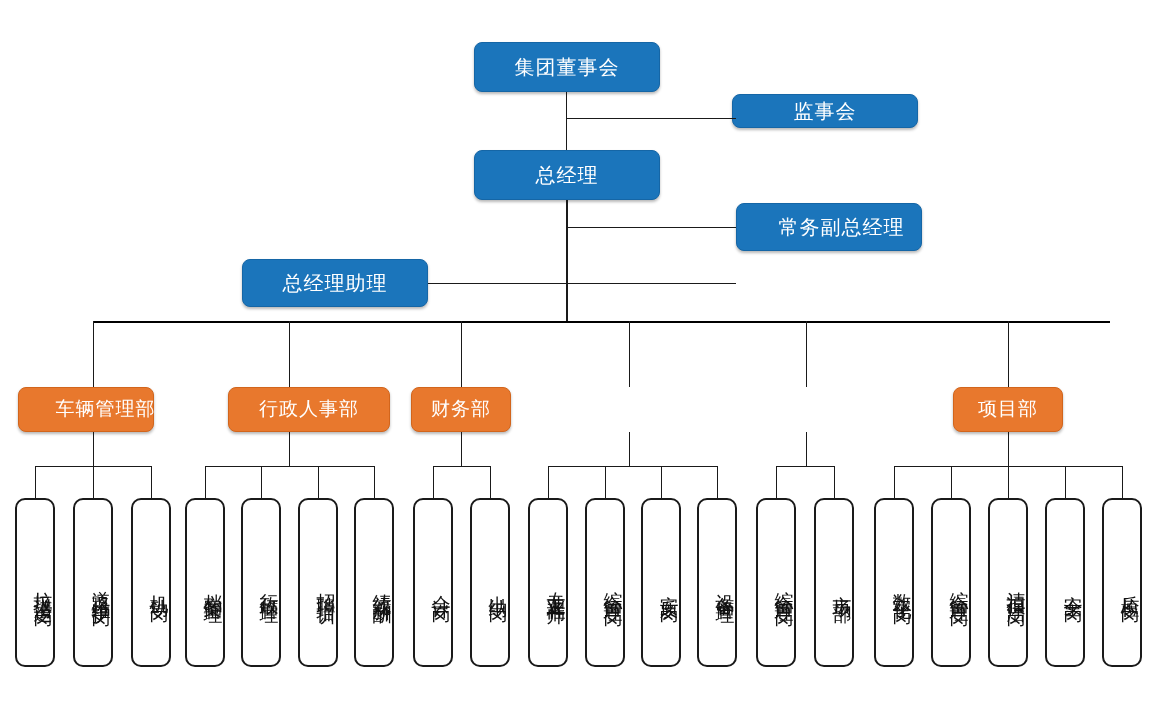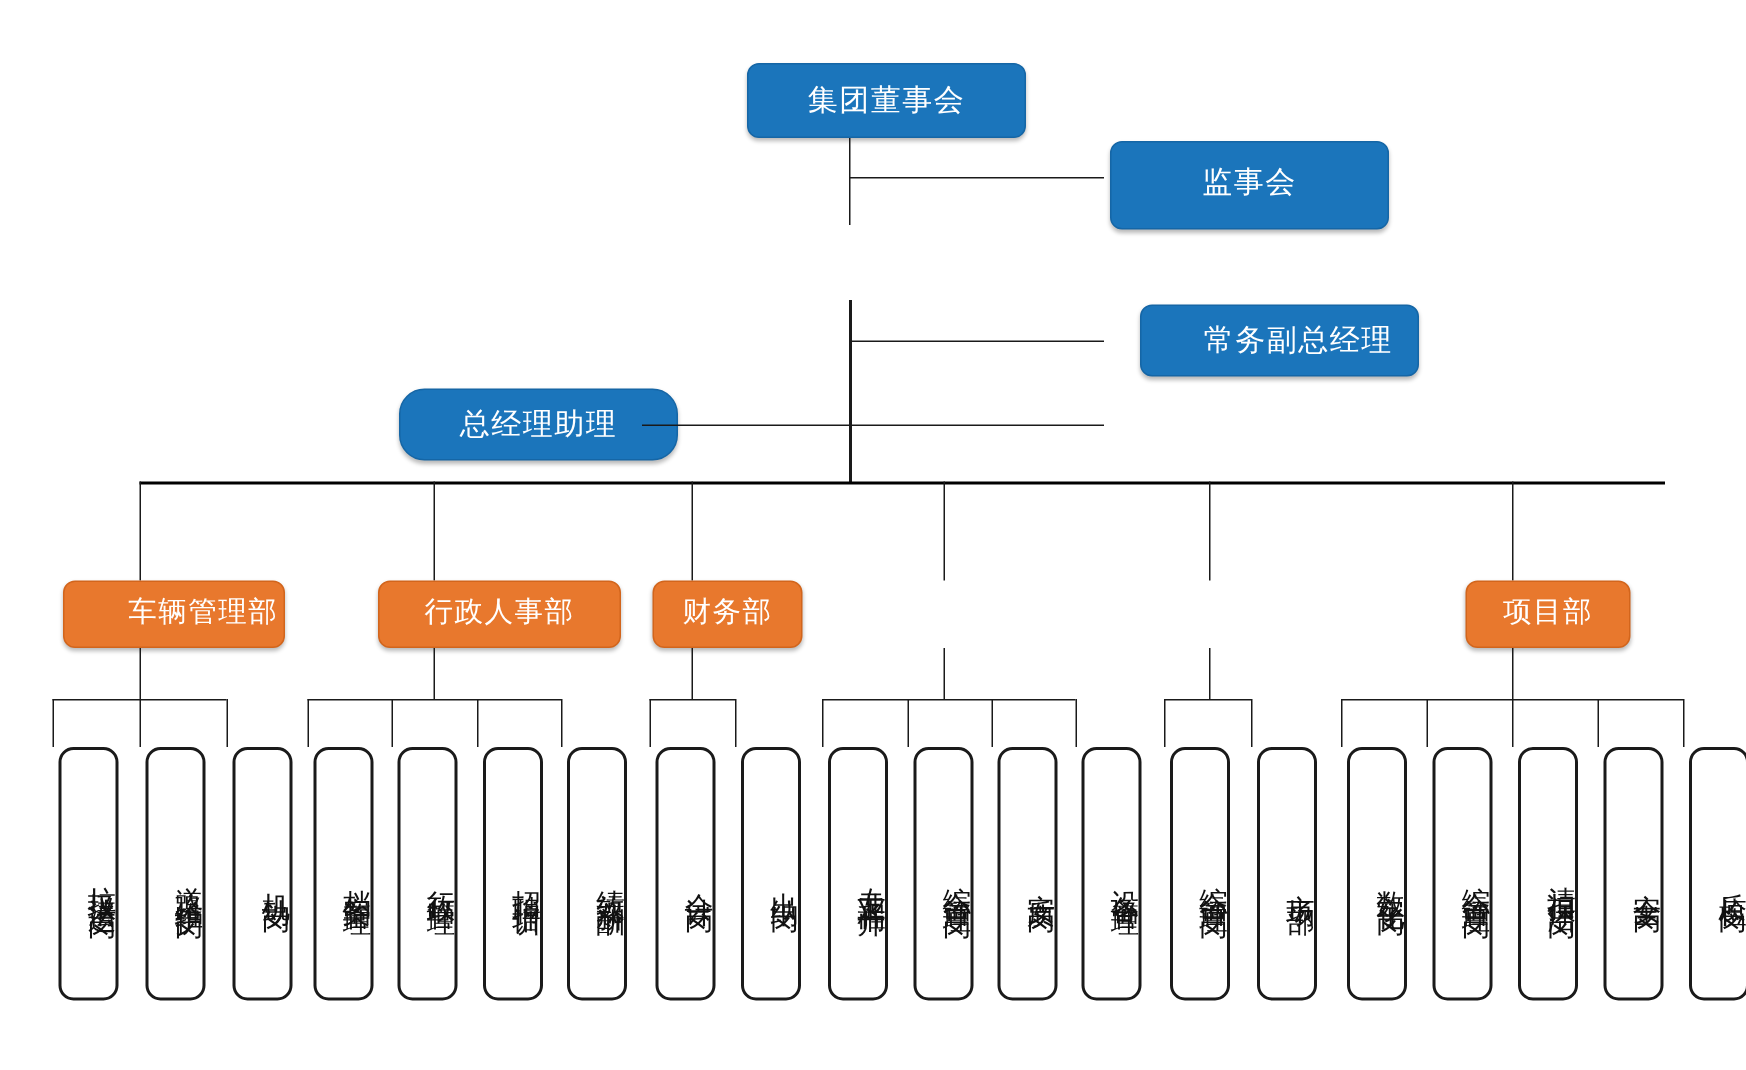--- a/index.html
+++ b/index.html
@@ -31,21 +31,20 @@
   .node {
     position: absolute;
     box-sizing: border-box;
     display: flex;
     align-items: center;
     justify-content: center;
     text-align: center;
     border-radius: 8px;
     line-height: 1.1;
     white-space: nowrap;
-    margin-left: 24px;
   }
 
   .node.blue {
     background: #1B75BB;
     color: #ffffff;
     border: 1px solid #1566a6;
     font-size: 20px;
     letter-spacing: 1px;
     box-shadow: 0 2px 3px rgba(0,0,0,0.28);
   }
@@ -78,31 +77,34 @@
 </style>
 </head>
 <body>
 
 <div id="chart-root">
 
   <div class="node blue" style="left:474px; top:42px; width:186px; height:50px;">
     <span>集团董事会</span>
   </div>
 
-  <div class="node blue" style="left:716px; top:94px; width:186px; height:59px;font-family:Liberation Mono, monospace;">
+  <div class="node blue" style="left:732px; top:94px; width:186px; height:34px;">
     <span>监事会</span>
   </div>
 
+  <div class="node blue" style="left:474px; top:150px; width:186px; height:50px;">
+    <span>总经理</span>
+  </div>
 
   <div class="node blue" style="left:736px; top:203px; width:186px; height:48px;padding-left:25px;">
     <span>常务副总经理</span>
   </div>
 
 
-  <div class="node blue" style="left:242px; top:259px; width:186px; height:48px;border-radius:17px;">
+  <div class="node blue" style="left:242px; top:259px; width:186px; height:48px;">
     <span>总经理助理</span>
   </div>
 
   <div class="line v" style="left:566px; top:92px; height:58px;"></div>
 
   <div class="line h" style="left:566px; top:118px; width:170px;"></div>
 
   <div class="line v" style="left:566px; top:200px; height:122px; width:2px;"></div>
 
   <div class="line h" style="left:566px; top:227px; width:170px;"></div>
@@ -113,21 +115,21 @@
 
   <div class="line h thick" style="left:93px; top:321px; width:1017px; height:2px;"></div>
 
   <div class="line v" style="left:93px;  top:321px; height:66px;"></div>
   <div class="line v" style="left:289px; top:321px; height:66px;"></div>
   <div class="line v" style="left:461px; top:321px; height:66px;"></div>
   <div class="line v" style="left:629px; top:321px; height:66px;"></div>
   <div class="line v" style="left:806px; top:321px; height:66px;"></div>
   <div class="line v" style="left:1008px;top:321px; height:66px;"></div>
 
-  <div class="node orange" style="left:18px; top:387px; width:148px; height:45px;padding-left:39px;">
+  <div class="node orange" style="left:18px; top:387px; width:136px; height:45px;padding-left:39px;">
     <span>车辆管理部</span>
   </div>
   <div class="node orange" style="left:228px; top:387px; width:162px; height:45px;">
     <span>行政人事部</span>
   </div>
   <div class="node orange" style="left:411px; top:387px; width:100px; height:45px;">
     <span>财务部</span>
   </div>
   <div class="node orange" style="left:953px; top:387px; width:110px; height:45px;">
     <span>项目部</span>

